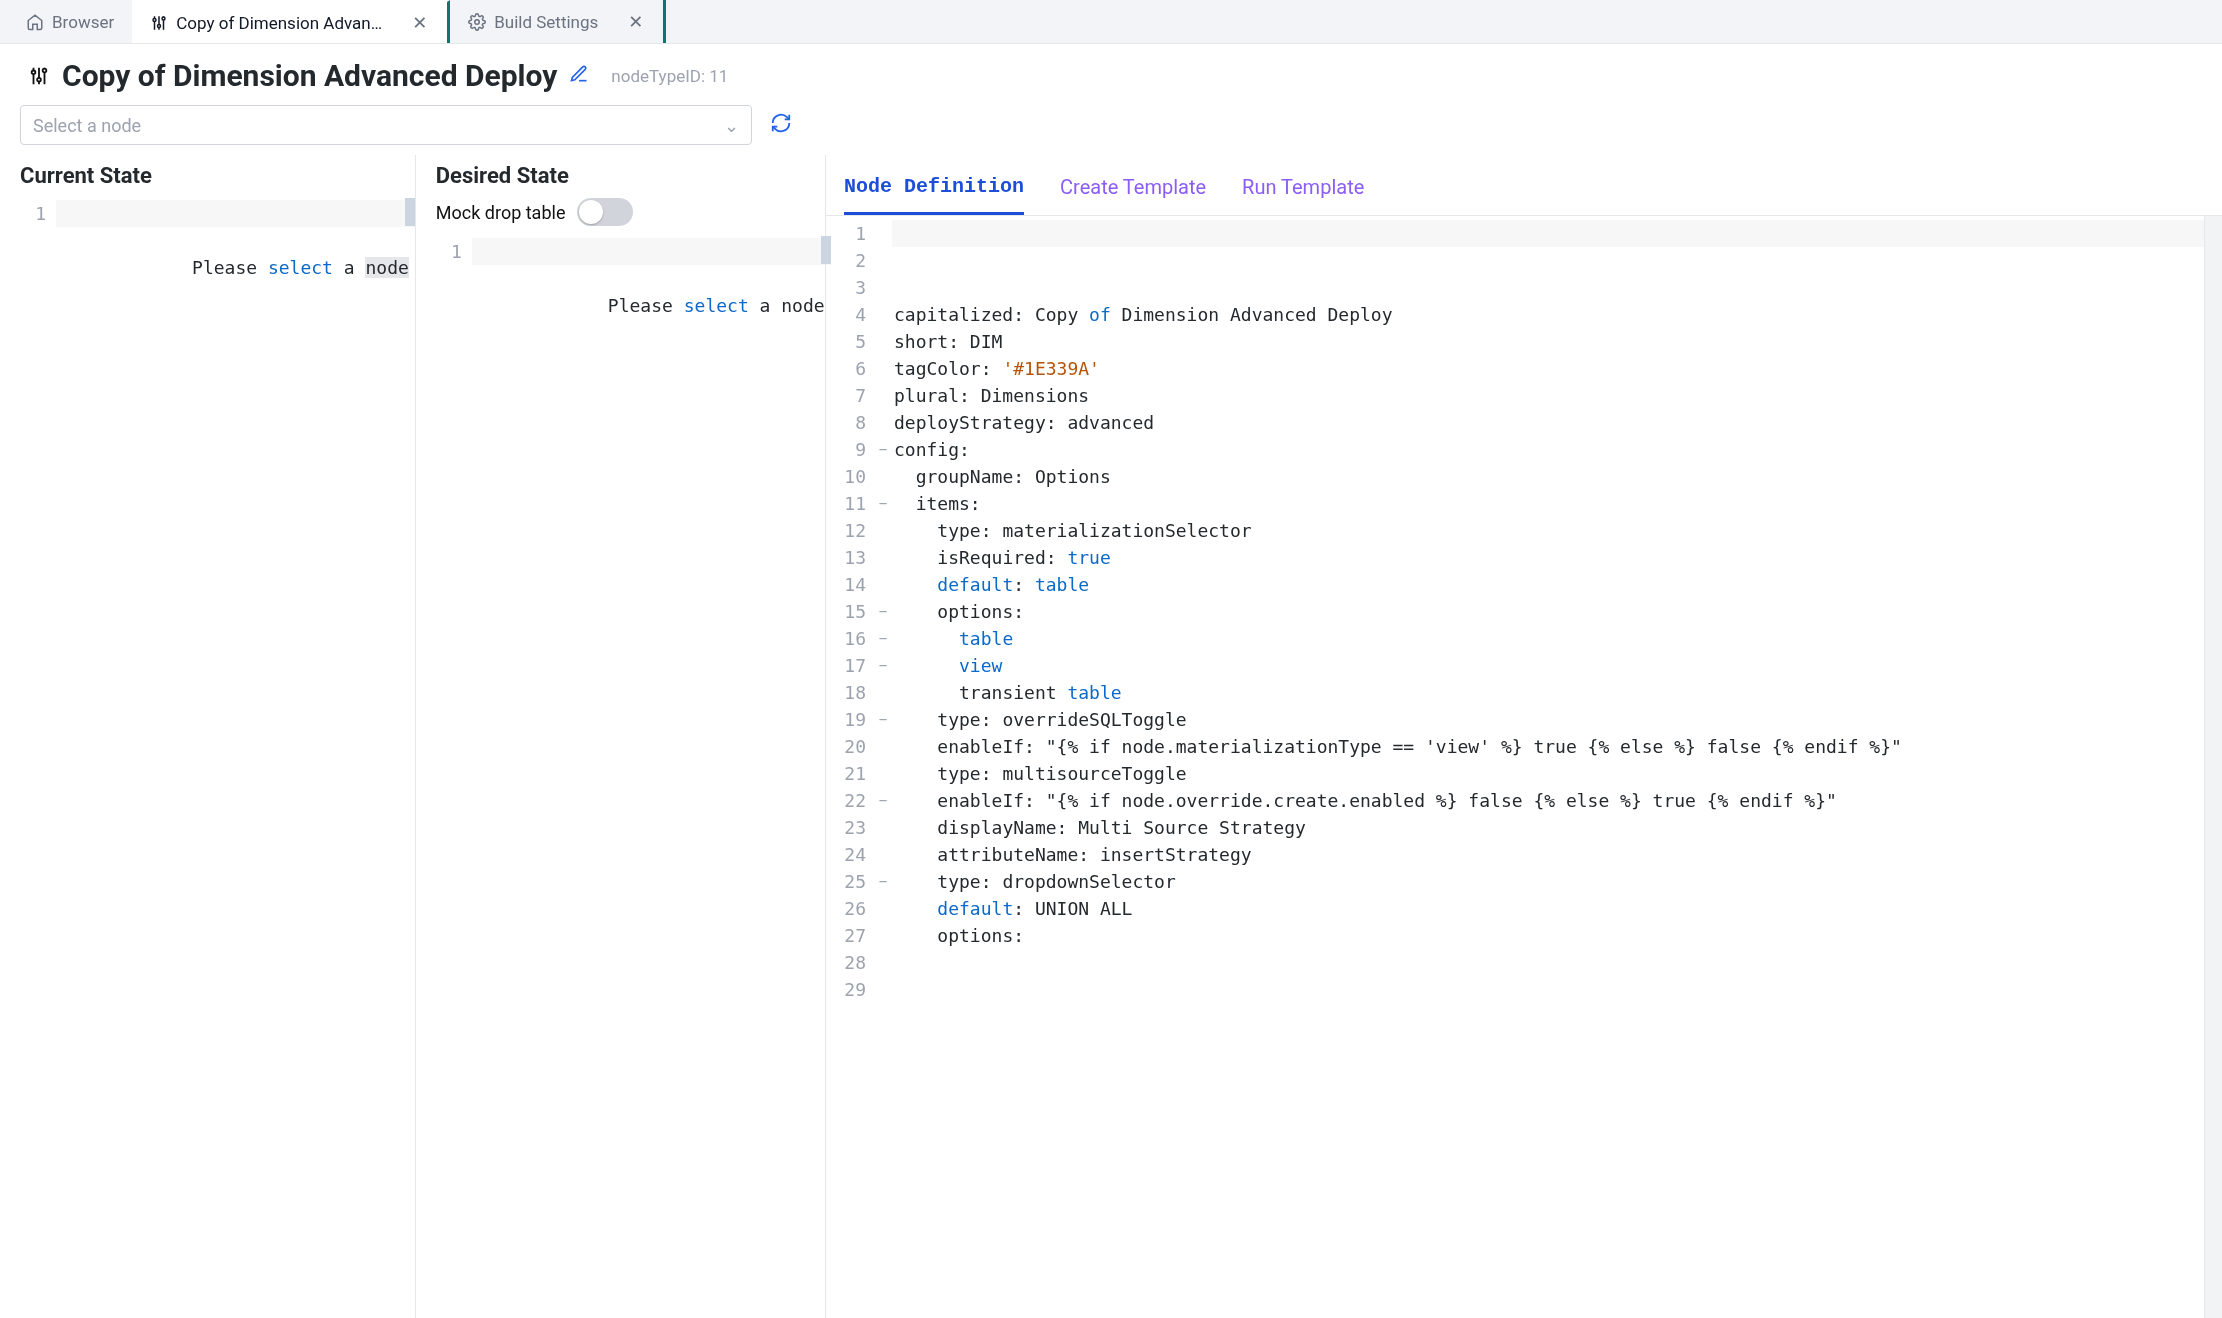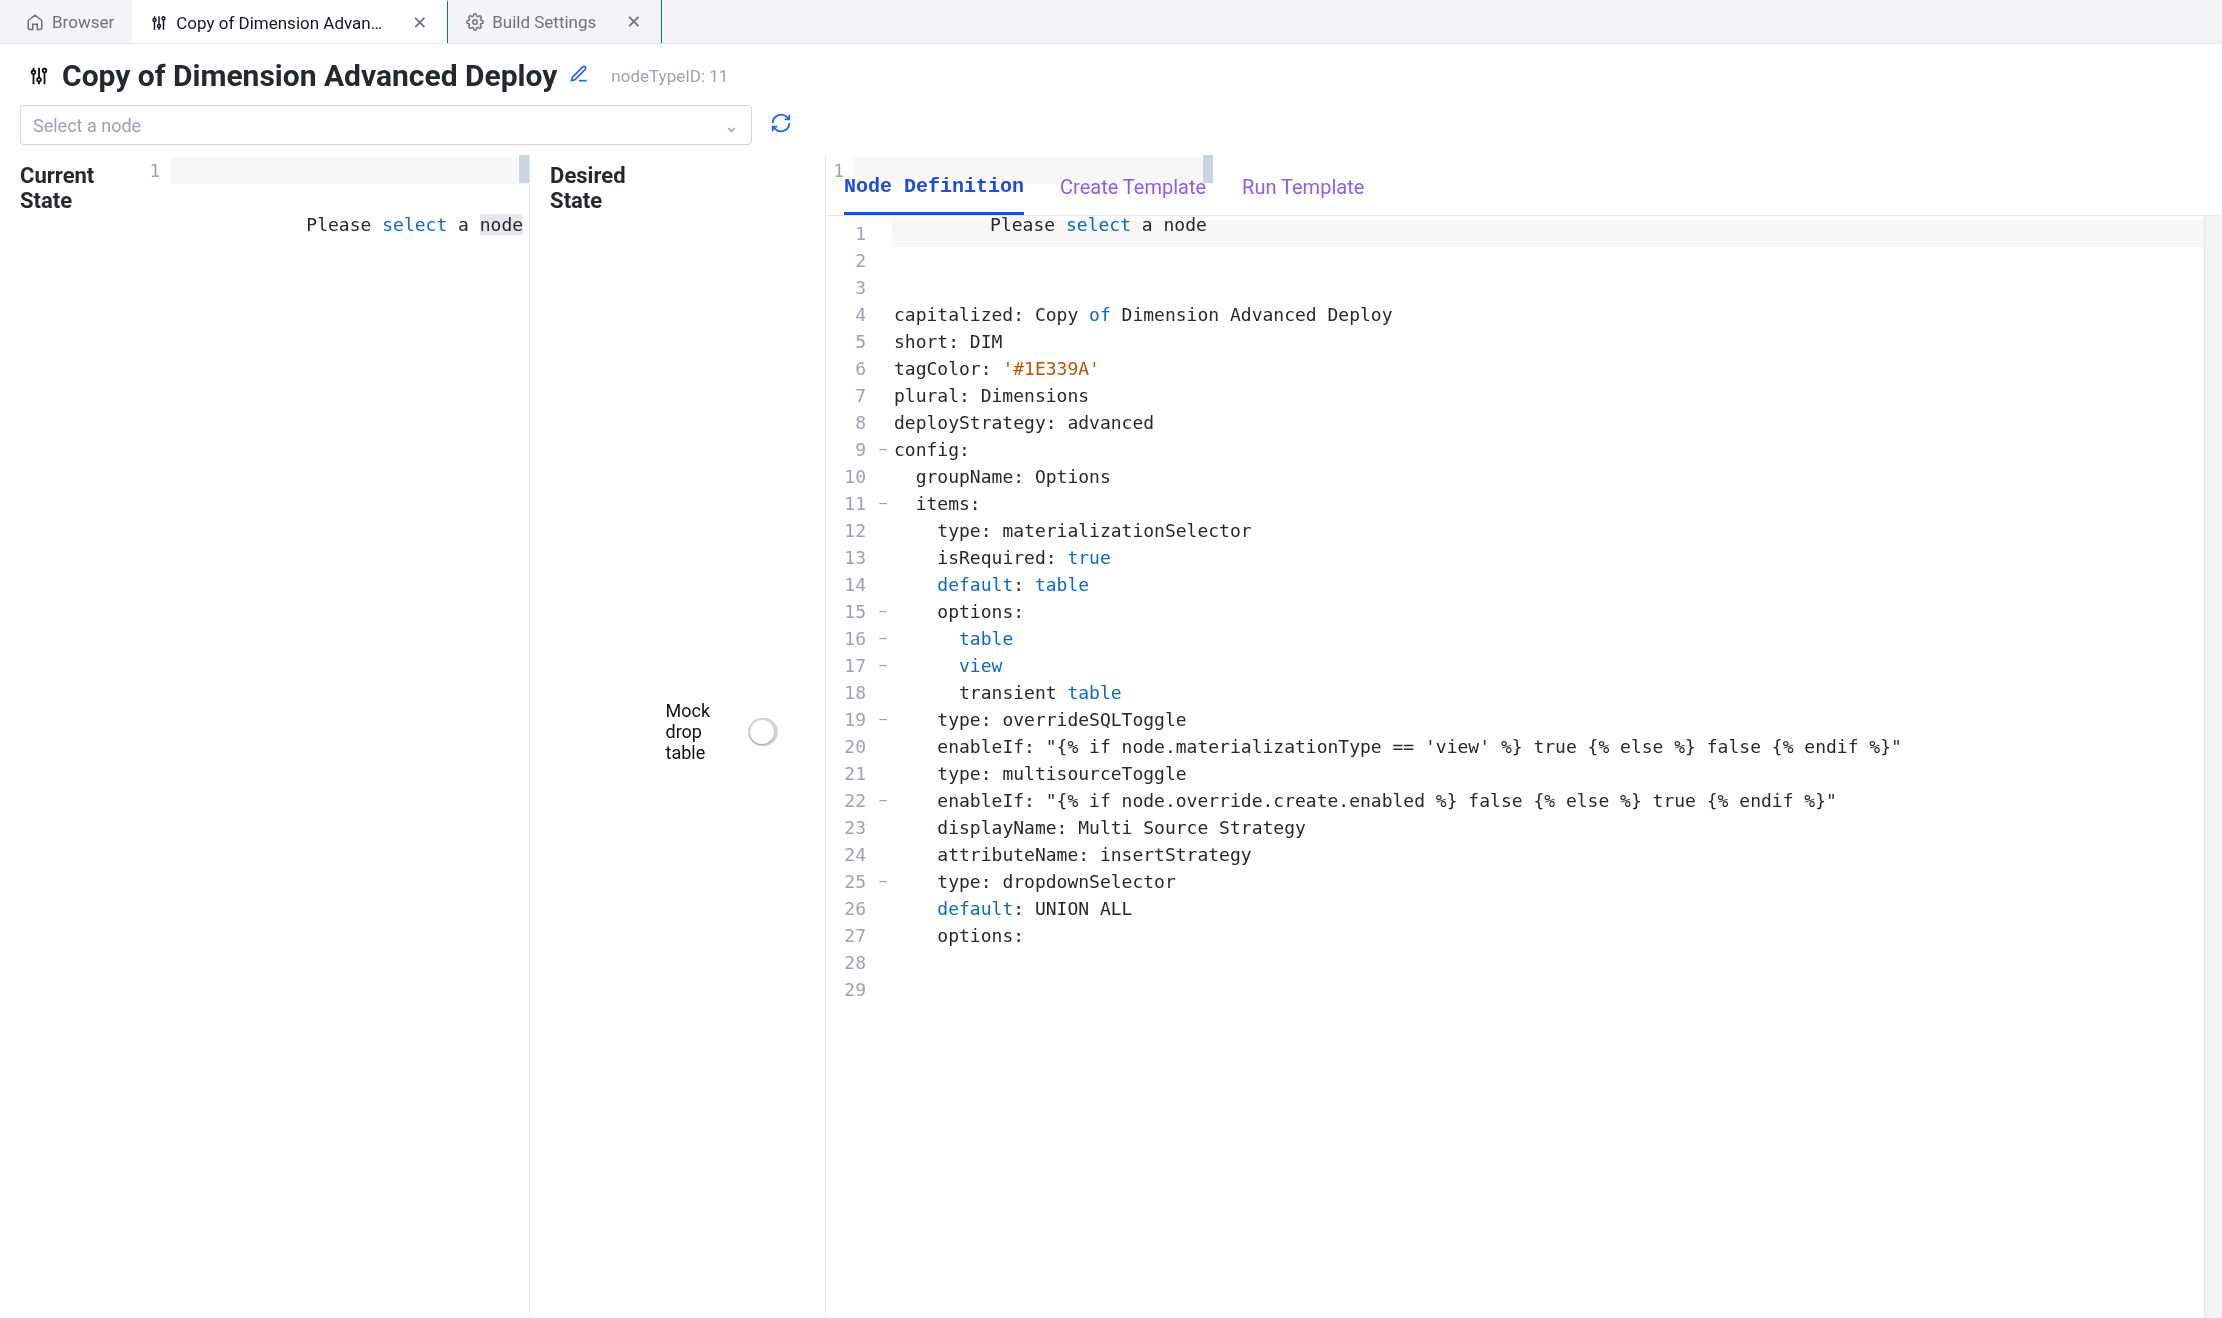--- a/index.html
+++ b/index.html
@@ -1,20 +1,20 @@
 <!DOCTYPE html>
 <html><head>
 <meta charset="utf-8">
 <style>
 * { box-sizing: border-box; margin: 0; padding: 0; }
 html, body { width: 100%; height: 100%; font-family: -apple-system, BlinkMacSystemFont, "Segoe UI", Roboto, sans-serif; font-size: 16px; color: #24292e; background: #fff; }
 body { display: flex; flex-direction: column; }
 
 .tabbar { display: flex; align-items: center; background: #f2f4f7; border-bottom: 1px solid #e5e7eb; height: 44px; padding-left: 8px; }
-.tab { display: flex; align-items: center; gap: 8px; padding: 0 18px; height: 100%; color: #6b7280; font-size: 17px; cursor: pointer; border-right: 1px solid #0f766e; }
+.tab { display: flex; align-items: center; gap: 8px; padding: 0 18px; height: 100%; color: #6b7280; font-size: 17px; cursor: pointer; border-right: 3px solid #0f766e; }
 .tab.active { background: #fff; color: #111827; border-top: 2px solid #fff; }
 .tab .close { color: #6b7280; font-size: 18px; padding: 0 2px; cursor: pointer; }
 .tab svg, .tab .glyph { width: 18px; height: 18px; display:inline-flex; align-items:center; justify-content:center; color:#6b7280; }
 .tab.active svg, .tab.active .glyph { color:#111827; }
 .tab.home { border-right: none; }
 .pad-right { width:12px; }
 
 .header { display:flex; align-items:center; gap:12px; padding: 14px 20px 8px 28px; }
 .header .glyph { width:22px; height:22px; color:#111; }
 .header h1 { font-size: 30px; font-weight:700; }
@@ -22,21 +22,21 @@
 .header .meta { color:#9ca3af; font-size:17px; margin-left:10px; }
 
 .select-row { display:flex; align-items:center; gap:18px; padding: 4px 20px 10px 20px; }
 .select { flex: 0 0 auto; width: 732px; border:1px solid #d1d5db; border-radius:4px; height:40px; display:flex; align-items:center; justify-content:space-between; padding:0 12px; color:#9ca3af; font-size:18px; cursor:pointer; }
 .select .chev { color:#9ca3af; }
 .refresh { color:#2563eb; cursor:pointer; font-size:22px; }
 
 .workarea { flex:1; display:flex; min-height:0; }
 .left { width:826px; display:flex; flex-direction:column; border-right:1px solid #e5e7eb; }
 .states { flex:1; display:flex; min-height:0; }
-.state { flex:1; display:flex; flex-direction:row; padding: 0 0 0 0; }
+.state { flex:1; display:flex; flex-direction:column; padding: 0 0 0 0; }
 .state + .state { border-left:1px solid #e5e7eb; }
 .state h2 { font-size:22px; font-weight:700; padding: 8px 20px 10px; }
 .state-row { display:flex; align-items:center; gap:12px; padding: 0 20px 10px; font-size:18px; color:#111; }
 
 .toggle { width:56px; height:28px; background:#d1d5db; border-radius:999px; position:relative; cursor:pointer; }
 .toggle .knob { position:absolute; top:2px; left:2px; width:24px; height:24px; background:#fff; border-radius:50%; box-shadow:0 1px 2px rgba(0,0,0,.25); }
 
 .editor { flex:1; display:flex; font-family: ui-monospace, SFMono-Regular, Menlo, monospace; font-size:18px; line-height:27px; position:relative; }
 .gutter { width:56px; text-align:right; padding:2px 10px 0 0; color:#9ca3af; user-select:none; }
 .code { flex:1; padding:2px 6px 0 6px; white-space:pre; position:relative; }

